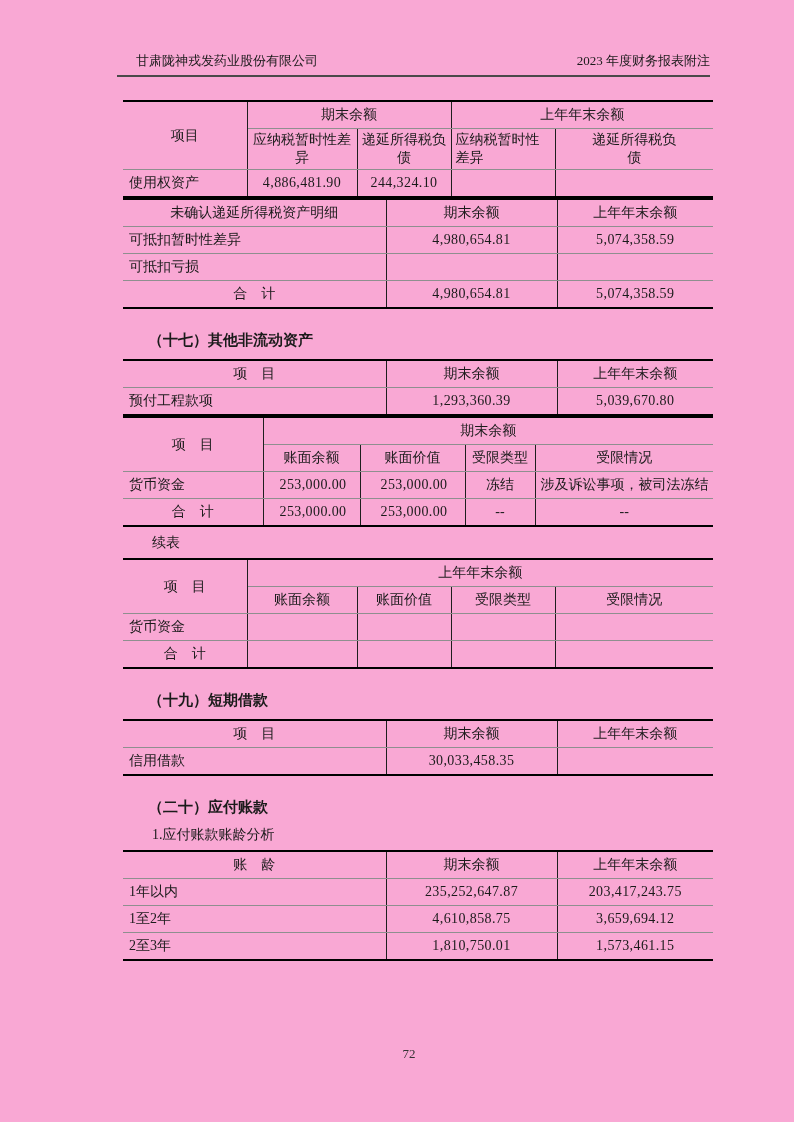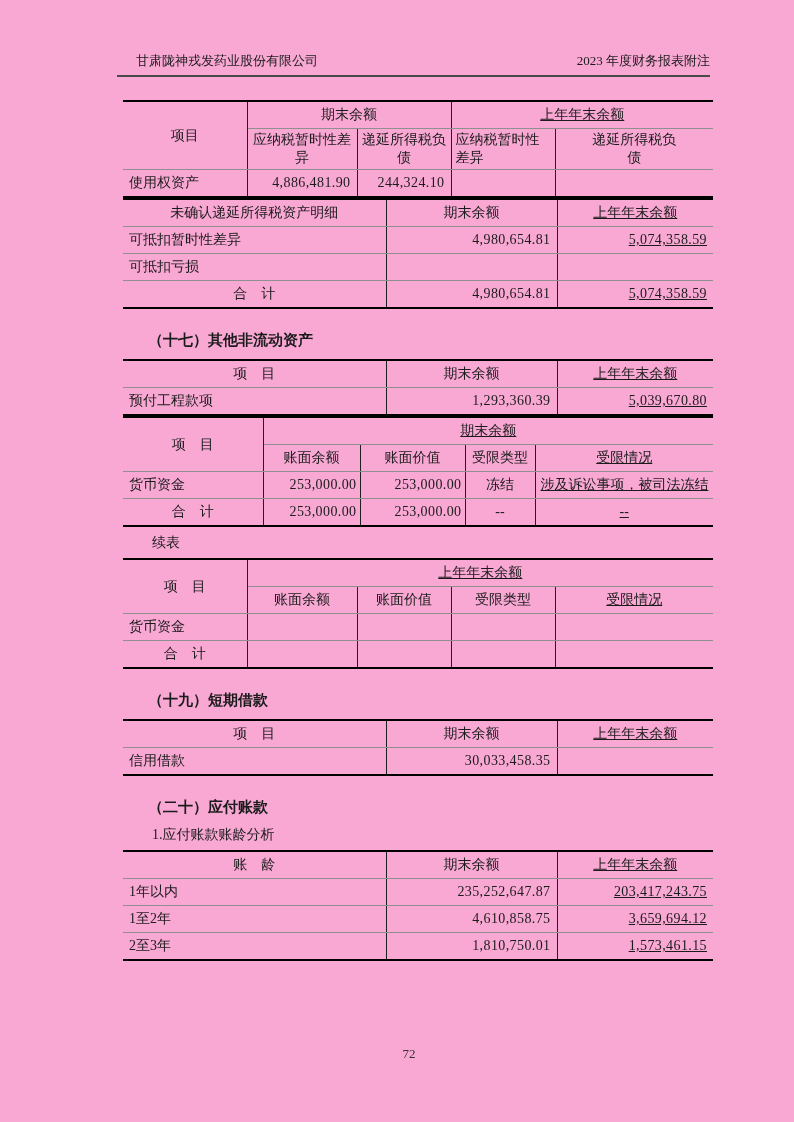--- a/index.html
+++ b/index.html
@@ -18,25 +18,25 @@
   table{
     border-collapse:collapse;table-layout:fixed;width:590px;
     border-top:2.5px solid #000;border-bottom:2.5px solid #000;
   }
   td,th{
     border-right:1px solid #1f1f1f;border-bottom:1px solid #8f8f8f;
     padding:2px 6px;height:22px;vertical-align:middle;
     font-weight:normal;font-size:14px;line-height:18px;
     overflow:hidden;
   }
-  td:last-child,th:last-child{border-right:none;text-decoration:underline;}
+  td:last-child,th:last-child{border-right:none;}
   tr.sub th{padding:2px 4px;}
   .c{text-align:center;}
   .l{text-align:left;}
-  .r{text-align:right;}
+  .r{text-align:center;}
   .num{letter-spacing:.4px;}
   .tight{padding-right:3px;}
   .fill{padding-left:5px;padding-right:2px;}
   .w6{display:inline-block;max-width:88px;}
   .sec{font-weight:bold;font-size:15px;line-height:19px;margin:22px 0 9px;padding-left:25px;}
   .para{font-size:14px;line-height:18px;margin:7px 0 6px;padding-left:29px;}
   .footer{position:absolute;top:1046px;left:0;width:794px;text-align:center;font-size:13px;color:#333;padding-left:12px;}
 </style>
 </head>
 <body>

